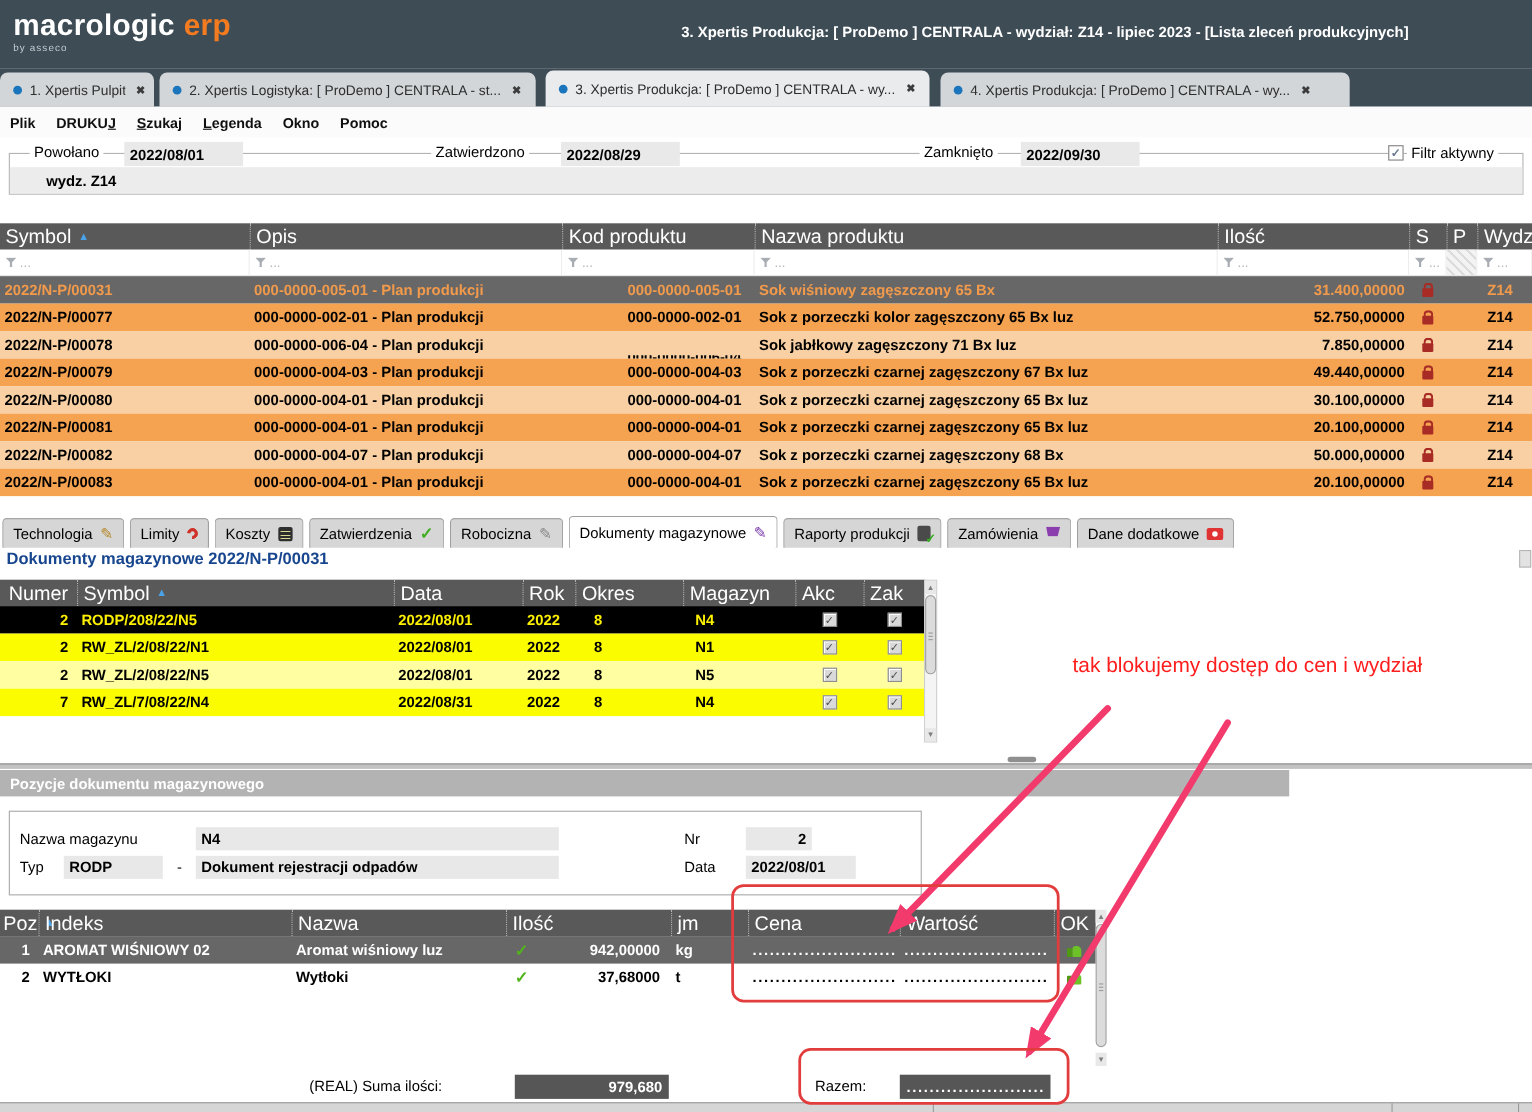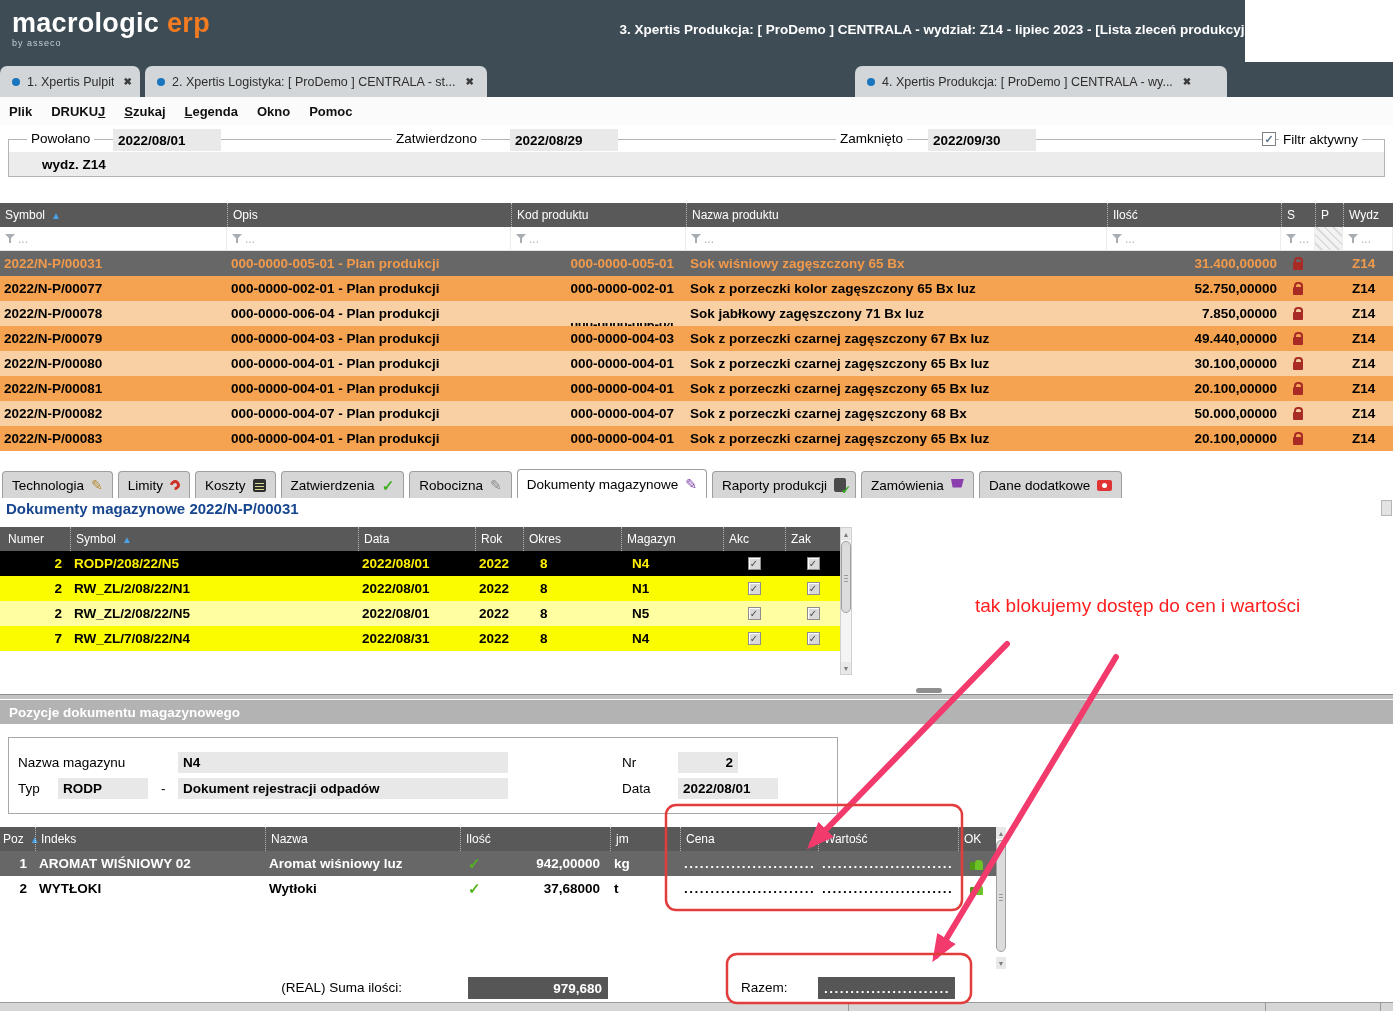--- a/index.html
+++ b/index.html
@@ -1,21 +1,21 @@
 <!DOCTYPE html>
 <html><head>
 <meta charset="utf-8">
 <style>
   html,body{margin:0;padding:0;background:#fff;}
   .screen{position:relative;width:1393px;height:1011px;background:#fff;overflow:hidden;
           font-family:"Liberation Sans",sans-serif;font-size:13px;color:#000;}
   .abs{position:absolute;}
 
   
-  .titlebar{position:absolute;left:0;top:0;width:1245px;height:62px;background:#3e4c56;}
+  .titlebar{position:absolute;left:0;top:0;width:1393px;height:62px;background:#3e4c56;}
   .logo{position:absolute;left:12px;top:8px;color:#fff;font-size:27px;font-weight:700;letter-spacing:.3px;line-height:30px;}
   .logo .erp{color:#f47b20;margin-left:8px;}
   .byline{font-size:9px;font-weight:400;color:#c3ccd2;letter-spacing:1px;line-height:10px;}
   .apptitle{position:absolute;left:550px;top:22px;width:800px;text-align:center;color:#fff;font-weight:700;font-size:13.5px;white-space:nowrap;}
 
   
   .tabbar{position:absolute;left:0;top:62px;width:1393px;height:35px;background:#3e4c56;}
   .tab{position:absolute;top:4px;bottom:0;background:#d2d6d8;border-radius:7px 7px 0 0;display:flex;align-items:center;
        padding:0 8px;box-sizing:border-box;overflow:hidden;}
   .tab.active{background:#e9ebec;top:2px;}
@@ -37,21 +37,21 @@
   .flabel{position:absolute;top:131px;background:#fff;padding:0 4px;font-size:13.5px;white-space:nowrap;}
   .gfield{position:absolute;top:129px;height:22px;background:#e9e9e9;font-weight:700;font-size:13.5px;
           display:flex;align-items:center;padding:0 5px;box-sizing:border-box;white-space:nowrap;}
   .checkbox{position:absolute;width:14px;height:14px;background:#fff;border:1px solid #808080;box-sizing:border-box;
             display:flex;align-items:center;justify-content:center;font-size:11px;font-weight:700;color:#66788c;}
   .checkbox.checked::after{content:"✓";}
 
   
   .grid{display:grid;}
   .hrow{height:24px;background:#595959;color:#fff;}
-  .hcell{display:flex;align-items:center;padding-left:5px;box-sizing:border-box;font-size:12px;white-space:nowrap;overflow:hidden;}
+  .hcell{display:flex;align-items:center;padding-left:5px;box-sizing:border-box;font-size:18px;white-space:nowrap;overflow:hidden;}
   .hcell+.hcell{border-left:1px dotted rgba(255,255,255,.55);}
   .sort::after{content:"▲";color:#4aa3e8;font-size:10px;margin-left:6px;}
   .frow{height:24px;background:#fff;}
   .fcell{display:flex;align-items:center;gap:3px;padding-left:5px;box-sizing:border-box;border-right:1px solid #ededed;
          border-bottom:1px solid #e4e4e4;overflow:hidden;}
   .funnel{display:inline-block;width:10px;height:9px;background:#a8adb3;flex:0 0 auto;
           clip-path:polygon(0 0,100% 0,60% 48%,60% 100%,40% 100%,40% 48%);}
   .fdots::after{content:"...";color:#b5b5b5;font-size:12px;}
   .hatch{background:repeating-linear-gradient(45deg,#f3f3f3 0 4px,#dcdcdc 4px 6px);}
   .cell{display:flex;align-items:center;padding:0 4px;box-sizing:border-box;font-weight:700;font-size:13.5px;
@@ -102,21 +102,21 @@
   
   .vscroll{position:absolute;width:12px;background:#f4f4f4;border:1px solid #d0d0d0;box-sizing:border-box;}
   .sb-btn{position:absolute;left:0;width:10px;height:12px;display:flex;align-items:center;justify-content:center;
           font-size:7px;color:#7d7d7d;background:#e8e8e8;}
   .sb-thumb{position:absolute;left:0px;width:10px;background:#dcdcdc;border:1px solid #a0a0a0;border-radius:5px;box-sizing:border-box;}
   .sb-grip{position:absolute;left:2px;right:2px;height:1px;background:#9a9a9a;}
 
   
   .splitline{position:absolute;left:0;top:694px;width:1393px;height:5px;background:#c2c2c2;border-top:1px solid #8e8e8e;box-sizing:border-box;}
   .splitthumb{position:absolute;left:916px;top:688px;width:26px;height:5px;background:#8f8f8f;border-radius:3px;}
-  .posbar{position:absolute;left:0;top:700px;width:1393px;height:24px;background:#b3b3b3;color:#fff;font-weight:700;
+  .posbar{position:absolute;left:0;top:700px;width:1172px;height:24px;background:#b3b3b3;color:#fff;font-weight:700;
           font-size:13.5px;display:flex;align-items:center;padding-left:9px;box-sizing:border-box;}
 
   
   .groupbox2{position:absolute;left:8px;top:737px;width:830px;height:77px;border:1px solid #a8a8a8;box-sizing:border-box;}
   .formlabel{position:absolute;font-size:13.5px;white-space:nowrap;}
   .formfield{position:absolute;height:21px;background:#e8e8e8;font-weight:700;font-size:13.5px;display:flex;align-items:center;
              padding:0 5px;box-sizing:border-box;white-space:nowrap;}
 
   
   .okcheck{color:#52b41c;font-weight:700;font-size:15px;}
@@ -152,20 +152,25 @@
 
   <div class="tabbar" id="tabbar">
       <div class="tab" style="left: 0px; width: 140px;">
         <div class="tabdot"></div>
         <div class="tablabel">1. Xpertis Pulpit:</div>
         <div class="tabclose"></div>
       </div>
       <div class="tab" style="left: 145px; width: 342px;">
         <div class="tabdot"></div>
         <div class="tablabel">2. Xpertis Logistyka: [ ProDemo ] CENTRALA - st...</div>
+        <div class="tabclose"></div>
+      </div>
+      <div class="tab active" style="left: 496px; width: 349px;">
+        <div class="tabdot"></div>
+        <div class="tablabel">3. Xpertis Produkcja: [ ProDemo ] CENTRALA - wy...</div>
         <div class="tabclose"></div>
       </div>
       <div class="tab" style="left: 855px; width: 372px;">
         <div class="tabdot"></div>
         <div class="tablabel">4. Xpertis Produkcja: [ ProDemo ] CENTRALA - wy...</div>
         <div class="tabclose"></div>
       </div>
     </div>
 
   <div class="menubar" id="menubar">
@@ -521,21 +526,21 @@
   <div class="darkbox" style="left:468px;top:977px;width:140px;justify-content:flex-end;">979,680</div>
   <div class="biglabel" style="left:741px;top:980px;">Razem:</div>
   <div class="darkbox dotted" style="left:818px;top:977px;width:137px;">........................</div>
 
   <div class="statusbar">
     <div class="sdiv" style="left:848px;"></div>
     <div class="sdiv" style="left:1265px;"></div>
     <div class="sdiv" style="left:1380px;"></div>
   </div>
 
-  <div class="annot" id="annot" style="color: rgb(255, 30, 30);">tak blokujemy dostęp do cen i wartości</div>
+  <div class="annot" id="annot" style="color: rgb(255, 30, 30);">tak blokujemy dostęp do cen i wydział</div>
   <svg class="overlay" width="1393" height="1011" viewBox="0 0 1393 1011">
     <defs>
       <marker id="ah" markerWidth="5" markerHeight="4.5" refX="3.4" refY="1.8" orient="auto">
         <path id="ah-path" d="M0,0 L4.6,1.8 L0,3.6 z" fill="#f23a6c"></path>
       </marker>
     </defs>
     <line class="arrowline" x1="1007" y1="644" x2="812" y2="844" stroke-width="6" stroke-linecap="round" marker-end="url(#ah)" stroke="#f23a6c"></line>
     <line class="arrowline" x1="1116" y1="657" x2="936" y2="956" stroke-width="6" stroke-linecap="round" marker-end="url(#ah)" stroke="#f23a6c"></line>
     <rect class="hlrect" x="666" y="805" width="296" height="105" rx="10" fill="none" stroke-width="2.5" stroke="#e23c3c"></rect>
     <rect class="hlrect" x="727" y="954" width="244" height="49" rx="10" fill="none" stroke-width="2.5" stroke="#e23c3c"></rect>

